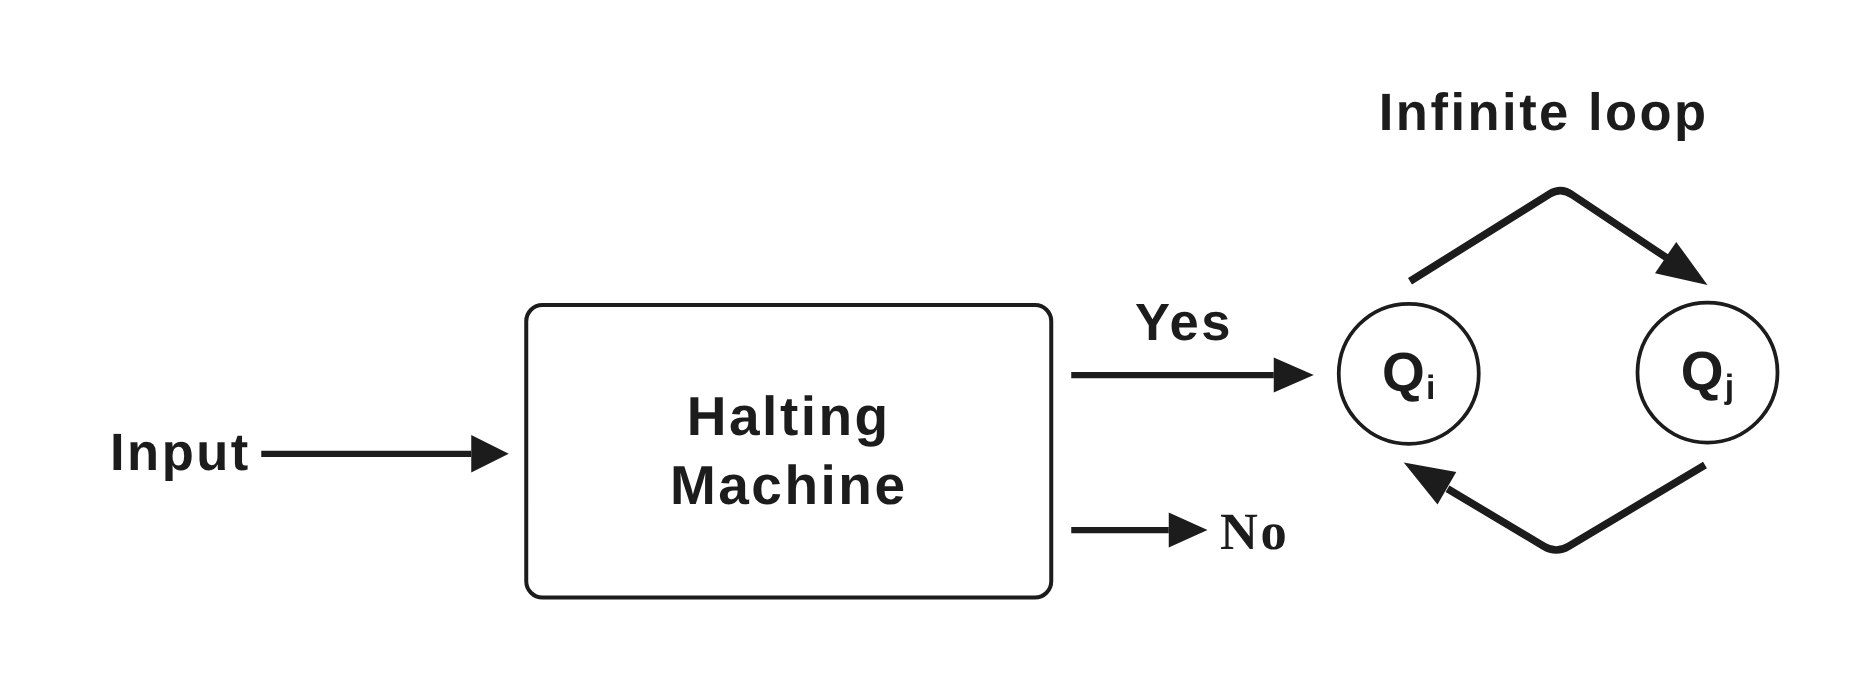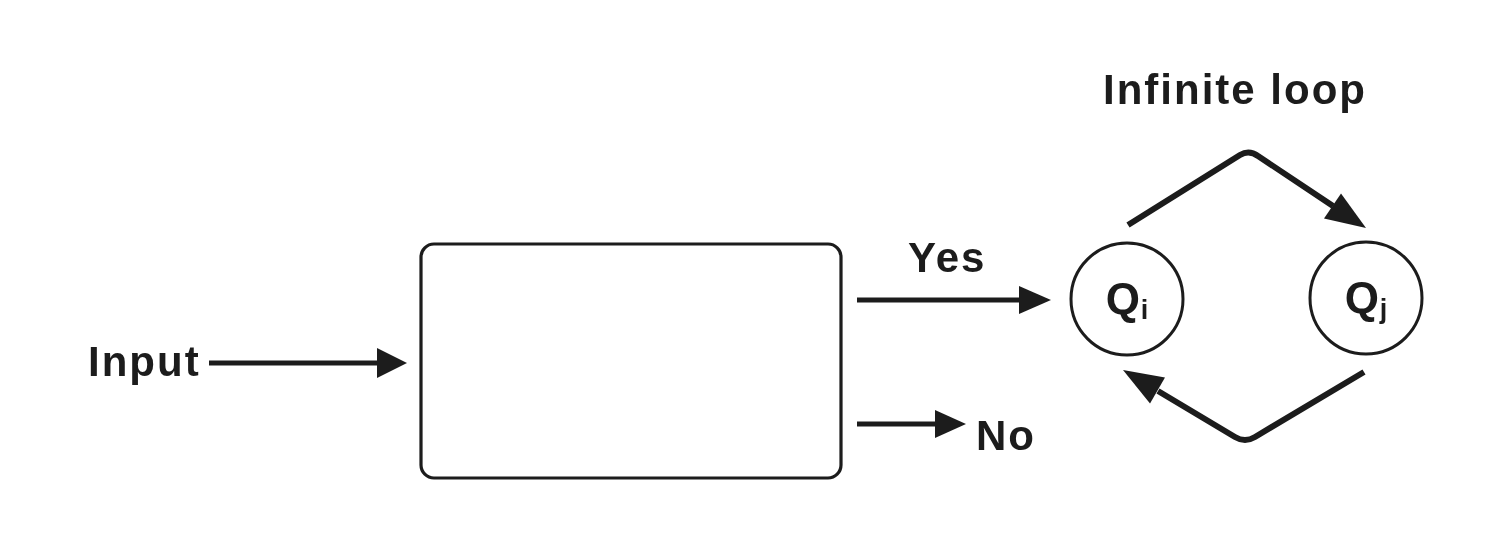--- a/index.html
+++ b/index.html
@@ -111,24 +111,28 @@
     </g>
 
     <g>
       <path class="stroke-line" stroke-width="6" stroke-linejoin="round" d="M 1364 372 L 1255 437 Q 1245 443 1235 437 L 1158 391"></path>
       <polygon class="fill-shape" points="1123,370 1165,377.5 1150,403.5"></polygon>
     </g>
   </svg>
 
   <div class="label" style="left:88px; top:341px;">Input</div>
 
+  <div class="machine-text">
+    <div>Halting</div>
+    <div>Machine</div>
+  </div>
 
   <div class="label" style="left:908px; top:237px;">Yes</div>
 
-  <div class="label" style="left:976px; top:415px;">No</div>
+  <div class="label" style="left:976px; top:405px;font-family:Liberation Serif, serif;">No</div>
 
   <div class="label" style="left:1103px; top:69px;text-align:right;">Infinite loop</div>
 
   <div class="state-label qi-pos">
     <span>Q</span>
       <span class="sub">i</span>
   </div>
 
   <div class="state-label qj-pos">
     <span>Q</span>

